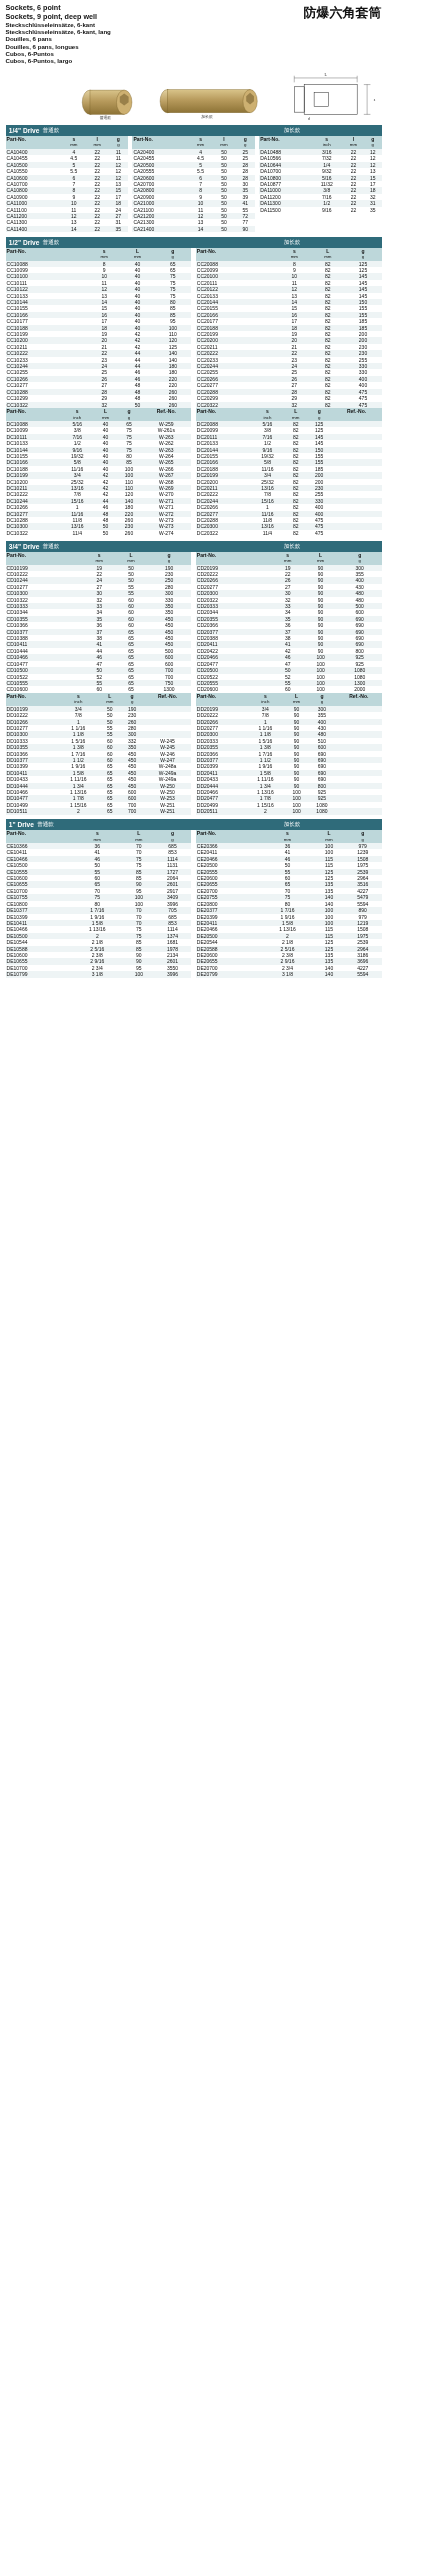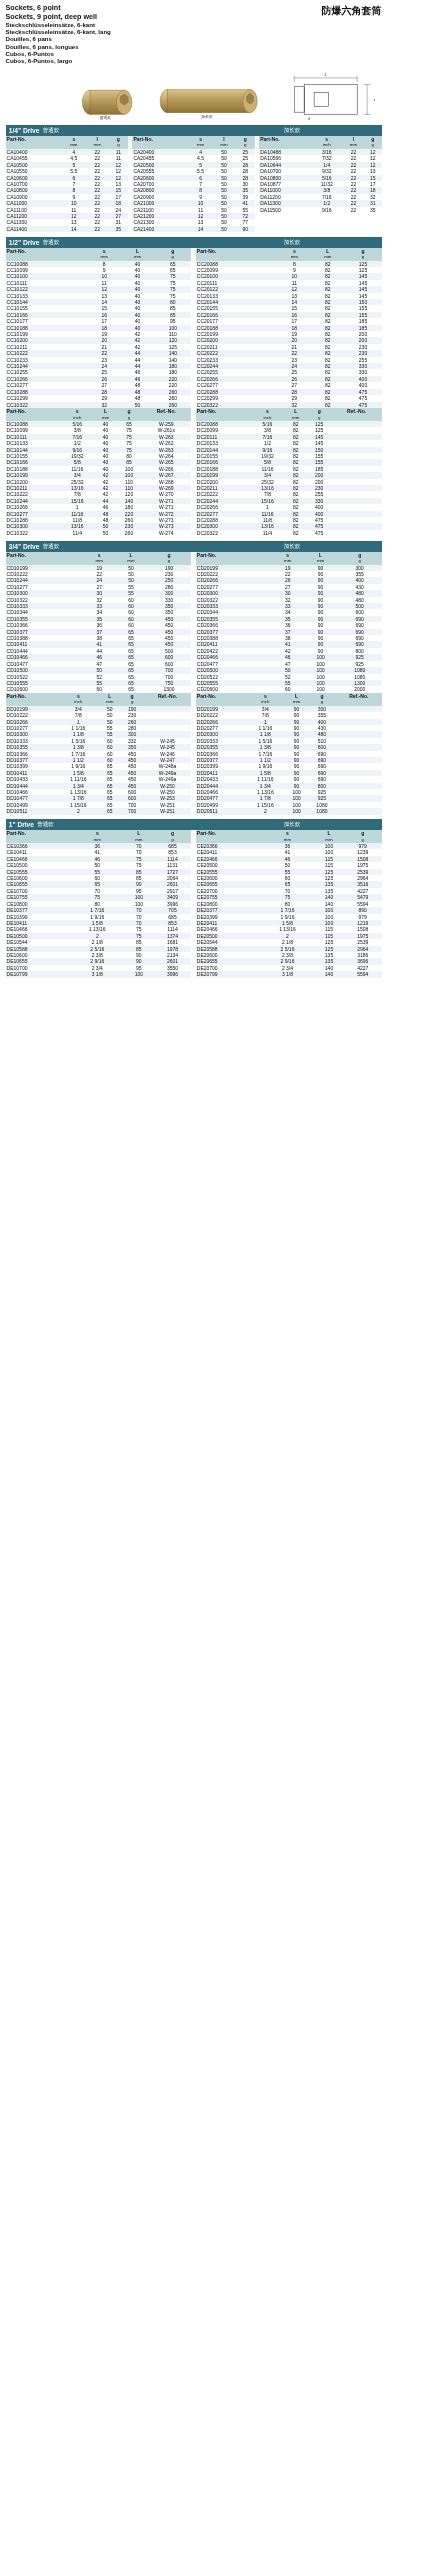--- a/index.html
+++ b/index.html
@@ -10,21 +10,21 @@
     font-family: "Liberation Sans", sans-serif;
     color: #111;
   }
   .page { width:387px; padding: 4.4px 5.5px 7.8px 5.5px; }
 
   
   .header { display:flex; justify-content:space-between; align-items:flex-start; }
   .titles { font-size: 6.1px; line-height: 7.2px; font-weight: bold; }
   .titles .t-main { font-size: 7.2px; line-height: 8.3px; }
   .titles .t-sub { font-weight: bold; }
-  .cn-title { font-size: 10px; font-weight: bold; padding-left: 16px; }
+  .cn-title { font-size: 13px; font-weight: bold; padding-left: 16px; }
 
   .figure { width: 100%; height: 53px; position: relative; margin: 3.3px 0 2.2px 0; }
   .fig-inner { position:absolute; left: 50px; top: 0; width: 344px; height: 53px; }
 
   
   .band {
     background: #2f6b7a;
     color: #ffffff;
     height: 11px;
     display:flex; align-items:center;

